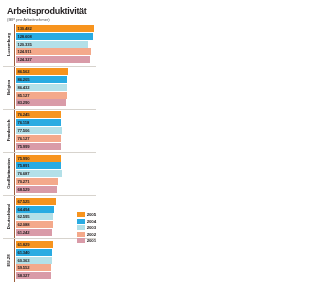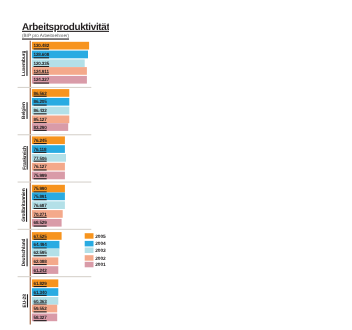--- a/index.html
+++ b/index.html
@@ -13,22 +13,21 @@
     overflow: hidden;
     font-family: "Liberation Sans", sans-serif;
     color: #231f20;
   }
 
   .infographic {
     width: 99px;
     height: 300px;
     position: relative;
     box-sizing: border-box;
-    padding: 16px;
-    text-decoration: underline;
+    padding: 3px;
   }
 
   
   .header {
     padding: 3px 4px 0 4px;
   }
   .chart-title {
     font-size: 9px;
     font-weight: bold;
     line-height: 10px;

